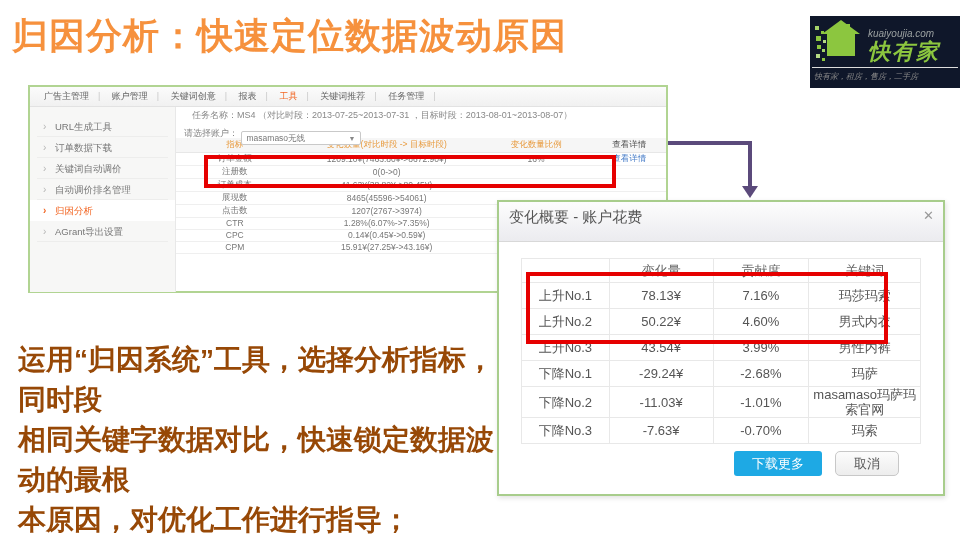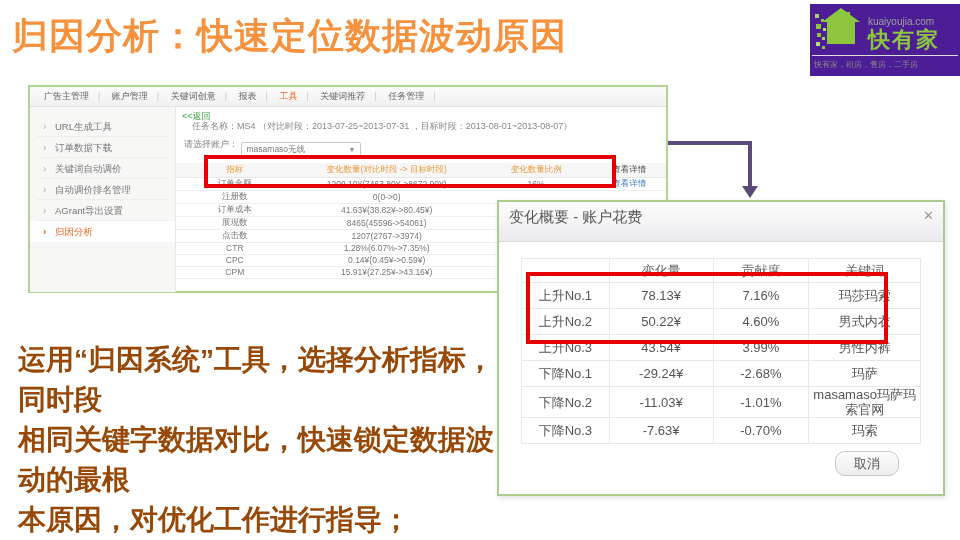--- a/index.html
+++ b/index.html
@@ -7,21 +7,21 @@
   body { font-family:"Liberation Sans","DejaVu Sans",sans-serif; }
   .slide { position:relative; width:960px; height:540px; background:#fff; overflow:hidden; }
 
   
   .title { position:absolute; left:12px; top:12px; font-size:36px; font-weight:bold;
            color:#f6913d; letter-spacing:1px; white-space:nowrap; }
   .caption { position:absolute; left:18px; top:340px; width:484px; font-size:28px;
              font-weight:bold; color:#974806; line-height:40px; }
 
   
-  .logo { position:absolute; right:0; top:4px; width:150px; height:72px; background:#4c1d95; }
+  .logo { position:absolute; right:0; top:16px; width:150px; height:72px; background:#0f172a;font-style:italic; }
   .logo-top { display:flex; align-items:flex-end; padding:2px 2px 0 4px; }
   .logo-house { width:52px; height:46px; flex:0 0 auto; }
   .logo-txt { flex:1; padding-left:2px; }
   .logo-domain { font-size:10px; color:#9aa0a0; line-height:12px; }
   .logo-brand { font-size:22px; font-weight:bold; color:#8cc63f; line-height:24px; letter-spacing:2px; }
   .logo-sep { border-top:1px solid #ddd; margin:3px 2px 0 2px; }
   .logo-tagline { font-size:8px; color:#888; padding:3px 0 0 4px; }
 
   
   .shot { position:absolute; left:28px; top:85px; width:640px; height:208px;
@@ -40,21 +40,21 @@
   .side-item.active::before { content:"›"; left:13px; color:#f26522; font-weight:bold; }
   .content { flex:1; padding-top:2px; }
   .back { font-size:9px; color:#3fa33f; padding:2px 0 0 6px; height:11px; line-height:10px; }
   .task { font-size:9px; color:#888; padding-left:16px; height:12px; line-height:12px; white-space:nowrap; }
   .acct { font-size:9px; color:#888; padding:2px 0 0 8px; height:17px; }
   .selbox { display:inline-block; width:120px; height:14px; border:1px solid #c9c9c9; border-radius:2px;
             background:#fff; color:#777; font-size:8.5px; line-height:12px; padding:0 3px 0 5px;
             vertical-align:middle; position:relative;margin-top:8px; }
   .selbox .caret { position:absolute; right:4px; top:0; font-size:7px; color:#888; line-height:13px; }
   .mtable { width:100%; border-collapse:collapse; table-layout:fixed; font-size:8.5px; color:#777;
-            text-align:center; margin-top:14px; }
+            text-align:center; margin-top:0; }
   .mtable th { height:14px; font-weight:normal; background:#f6f6f6; color:#e89b3f;
                border-bottom:1px solid #e7e7e7; overflow:hidden; white-space:nowrap; }
   .mtable th.dark { color:#555; }
   .mtable td { height:12px; border-bottom:1px solid #efefef; overflow:hidden; white-space:nowrap; }
   .mtable td.link { color:#4a7fc9; cursor:pointer; }
 
   
   .rect1 { position:absolute; left:204px; top:155px; width:412px; height:33px;
            border:4px solid #e60000; z-index:4; }
   .rect2 { position:absolute; left:526px; top:272px; width:362px; height:72px;
@@ -78,21 +78,21 @@
   .ptable { width:100%; border-collapse:collapse; table-layout:fixed; font-size:13px; color:#555;
             text-align:center; border:1px solid #e2e2e2; }
   .ptable th { height:24px; font-weight:normal; color:#666; border:1px solid #e8e8e8; background:#fff; }
   .ptable td { height:26px; border:1px solid #e8e8e8; line-height:15px; overflow:hidden; }
   .ptable td.kw { padding:0 4px; }
   .pbtns { display:flex; justify-content:flex-end; align-items:center; gap:13px;
            padding:7px 22px 0 0; }
   .btn-blue { width:88px; height:25px; background:#1ea9e4; color:#fff; font-size:13px;
               border:none; border-radius:3px; line-height:25px; text-align:center; cursor:pointer; }
   .btn-gray { width:64px; height:25px; background:linear-gradient(#fcfcfc,#ededed); color:#555;
-              font-size:13px; border:1px solid #c8c8c8; border-radius:10px; line-height:23px;
+              font-size:13px; border:1px solid #c8c8c8; border-radius:5px; line-height:23px;
               text-align:center; cursor:pointer; }
 </style>
 </head>
 <body>
 
 <div class="slide">
 
   <div class="title">归因分析：快速定位数据波动原因</div>
 
   <div class="logo">
@@ -128,25 +128,24 @@
       <span class="nav-item active">工具</span><span class="nav-sep">|</span>
       <span class="nav-item">关键词推荐</span><span class="nav-sep">|</span>
       <span class="nav-item">任务管理</span><span class="nav-sep">|</span>
     </div>
     <div class="shot-body">
       <div class="side">
         <div class="side-item">URL生成工具</div>
         <div class="side-item">订单数据下载</div>
         <div class="side-item">关键词自动调价</div>
         <div class="side-item">自动调价排名管理</div>
+        <div class="side-item active">归因分析</div>
         <div class="side-item">AGrant导出设置</div>
-        <div class="side-item active">归因分析</div>
       </div>
       <div class="content">
-        <div class="back">&lt;&lt;返回</div>
         <div class="task"><span>任务名称：</span><span>MS4 （对比时段：2013-07-25~2013-07-31 ，目标时段：2013-08-01~2013-08-07）</span></div>
         <div class="acct">
           <span>请选择账户：</span>
           <span class="selbox"><span>masamaso无线</span><span class="caret">▼</span></span>
         </div>
         <table class="mtable">
           <colgroup>
               <col style="width:24%">
               <col style="width:38%">
               <col style="width:23%">
@@ -269,20 +268,21 @@
             </tr>
         <tr>
               <td>下降No.3</td>
               <td>-7.63¥</td>
               <td>-0.70%</td>
               <td class="kw">玛索</td>
             </tr>
       </tbody>
         </table>
       <div class="pbtns">
+        <div class="btn-blue">下载更多</div>
         <div class="btn-gray">取消</div>
       </div>
     </div>
   </div>
 
   <div class="rect1"></div>
   <div class="rect2"></div>
 
   <div class="caption">
     <div>运用“归因系统”工具，选择分析指标，同时段</div>

